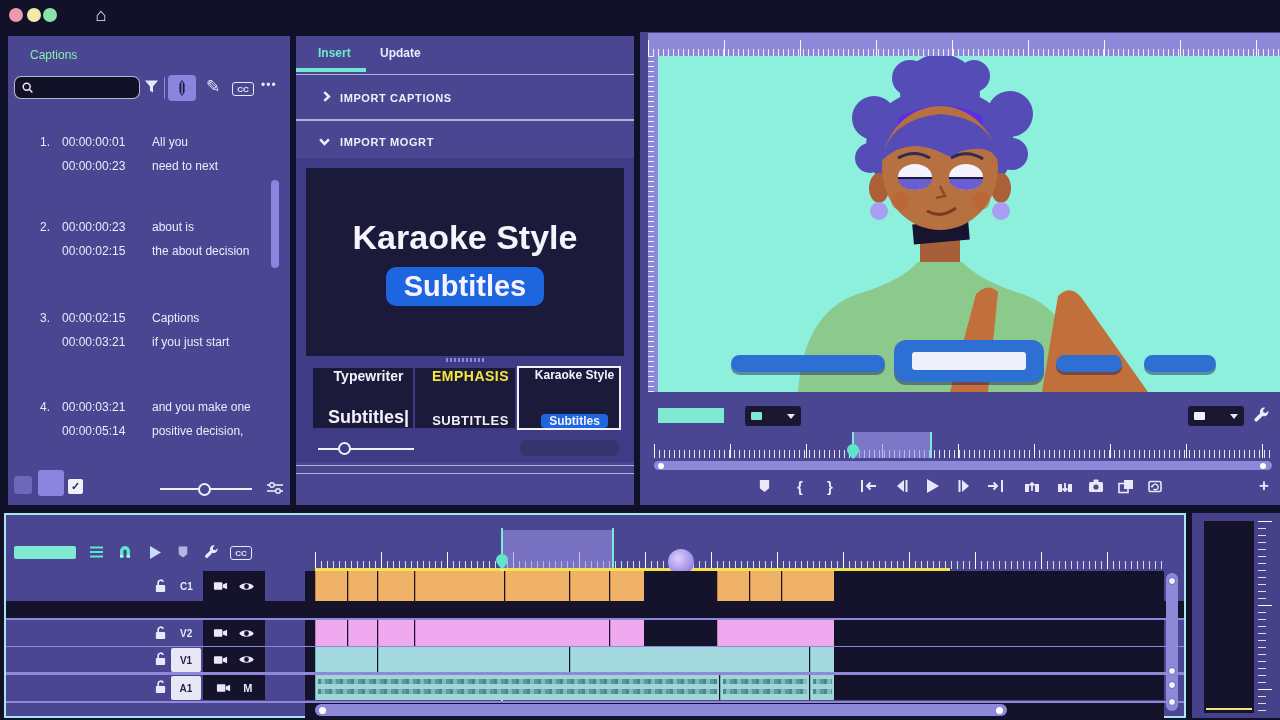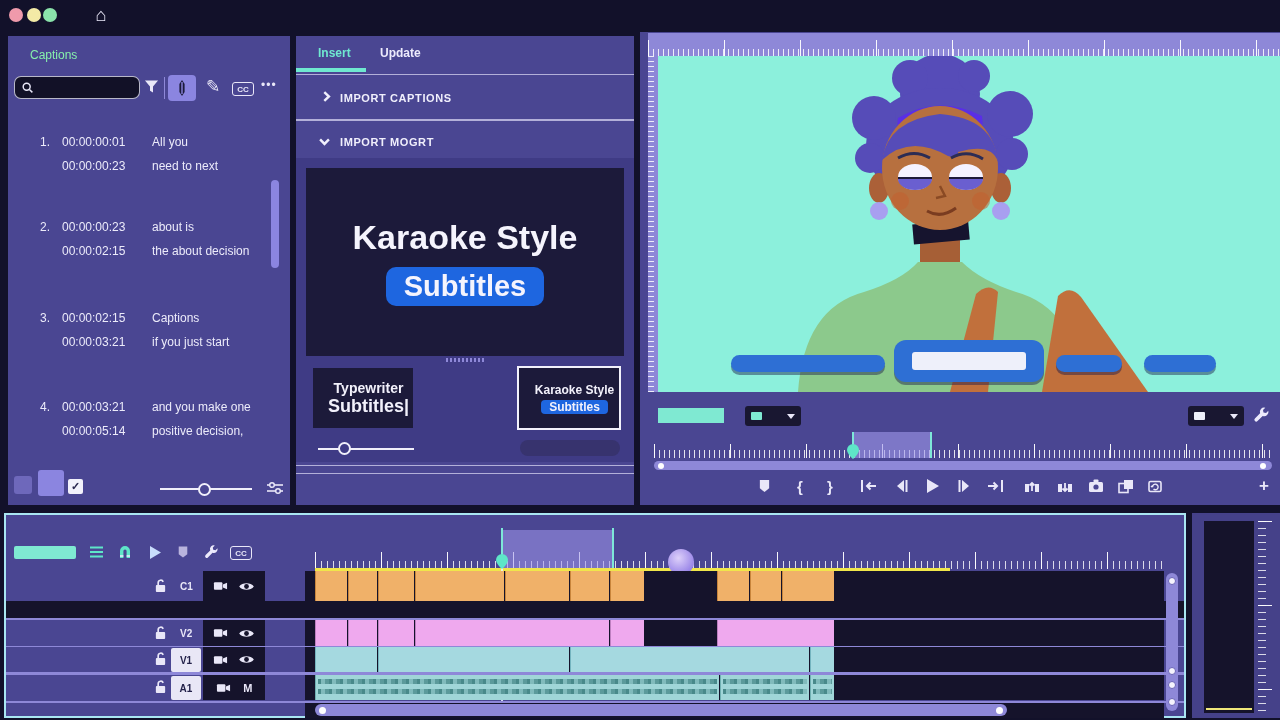--- a/index.html
+++ b/index.html
@@ -47,21 +47,21 @@
   .sec-label { position:absolute; left:44px; color:#f0effc; font-size:11px; font-weight:bold; letter-spacing:.6px; }
   .chev { position:absolute; }
   #mogrt-area { position:absolute; left:0; top:122px; width:338px; height:304px; background:#3f3b85; }
   #preview-box { position:absolute; left:10px; top:10px; width:318px; height:188px; background:#1c1a3a;
     display:flex; flex-direction:column; align-items:center; justify-content:center; gap:10px; }
   #preview-line1 { color:#f5f4fd; font-size:34px; font-weight:600; }
   #preview-line2 { color:#f5f4fd; font-size:29px; font-weight:600; background:#1e66e0; border-radius:10px; padding:3px 18px; }
   #grip { position:absolute; left:150px; top:200px; width:40px; height:4px;
     background:repeating-linear-gradient(90deg,#8e88d8 0 2px, transparent 2px 4px); }
   .thumb { position:absolute; top:210px; width:100px; height:60px; background:#1c1a3a; display:flex;
-    flex-direction:column; align-items:center; justify-content:center; color:#f2f1fb; font-weight:bold;padding-left:11px; }
+    flex-direction:column; align-items:center; justify-content:space-between; color:#f2f1fb; font-weight:bold;padding-left:11px; }
   #thumb-karaoke { left:221px; top:208px; width:104px; height:64px; border:2px solid #f2f1fb; }
   .yellow { color:#f5e73a; letter-spacing:.5px; }
   .mini-pill { background:#1e66e0; border-radius:4px; padding:0 8px; font-size:12px; }
   #mogrt-scroll-pill { position:absolute; left:224px; top:282px; width:100px; height:16px; background:#37336e; border-radius:8px; }
   #captioneer-footer { position:absolute; left:0; top:442px; width:338px; height:27px; background:#524e9e;
     display:flex; align-items:center; justify-content:center; color:#f2f1fb; font-size:13px; font-weight:bold; }
 
   
   #monitor { left:640px; top:32px; width:640px; height:473px; }
   #ruler-h { position:absolute; left:8px; top:1px; width:632px; height:23px; background:#8e88d8;
@@ -262,20 +262,24 @@
       <div id="preview-box">
         <div id="preview-line1">Karaoke Style</div>
         <div id="preview-line2">Subtitles</div>
       </div>
       <div id="grip"></div>
 
       <div class="thumb" style="left:17px">
         <span style="font-size:14px">Typewriter</span>
         <span style="font-size:18px">Subtitles|</span>
       </div>
+      <div class="thumb" style="left:119px">
+        <span class="yellow" style="font-size:14px">EMPHASIS</span>
+        <span style="font-size:13px;letter-spacing:.5px">SUBTITLES</span>
+      </div>
       <div class="thumb" id="thumb-karaoke">
         <span style="font-size:12px;margin-bottom:3px">Karaoke Style</span>
         <span class="mini-pill">Subtitles</span>
       </div>
 
       <div class="slider-line" style="left:22px;top:290px;width:96px"></div>
       <div class="slider-knob" style="left:42px;top:284px;background:#3f3b85"></div>
       <div id="mogrt-scroll-pill"></div>
     </div>
 

